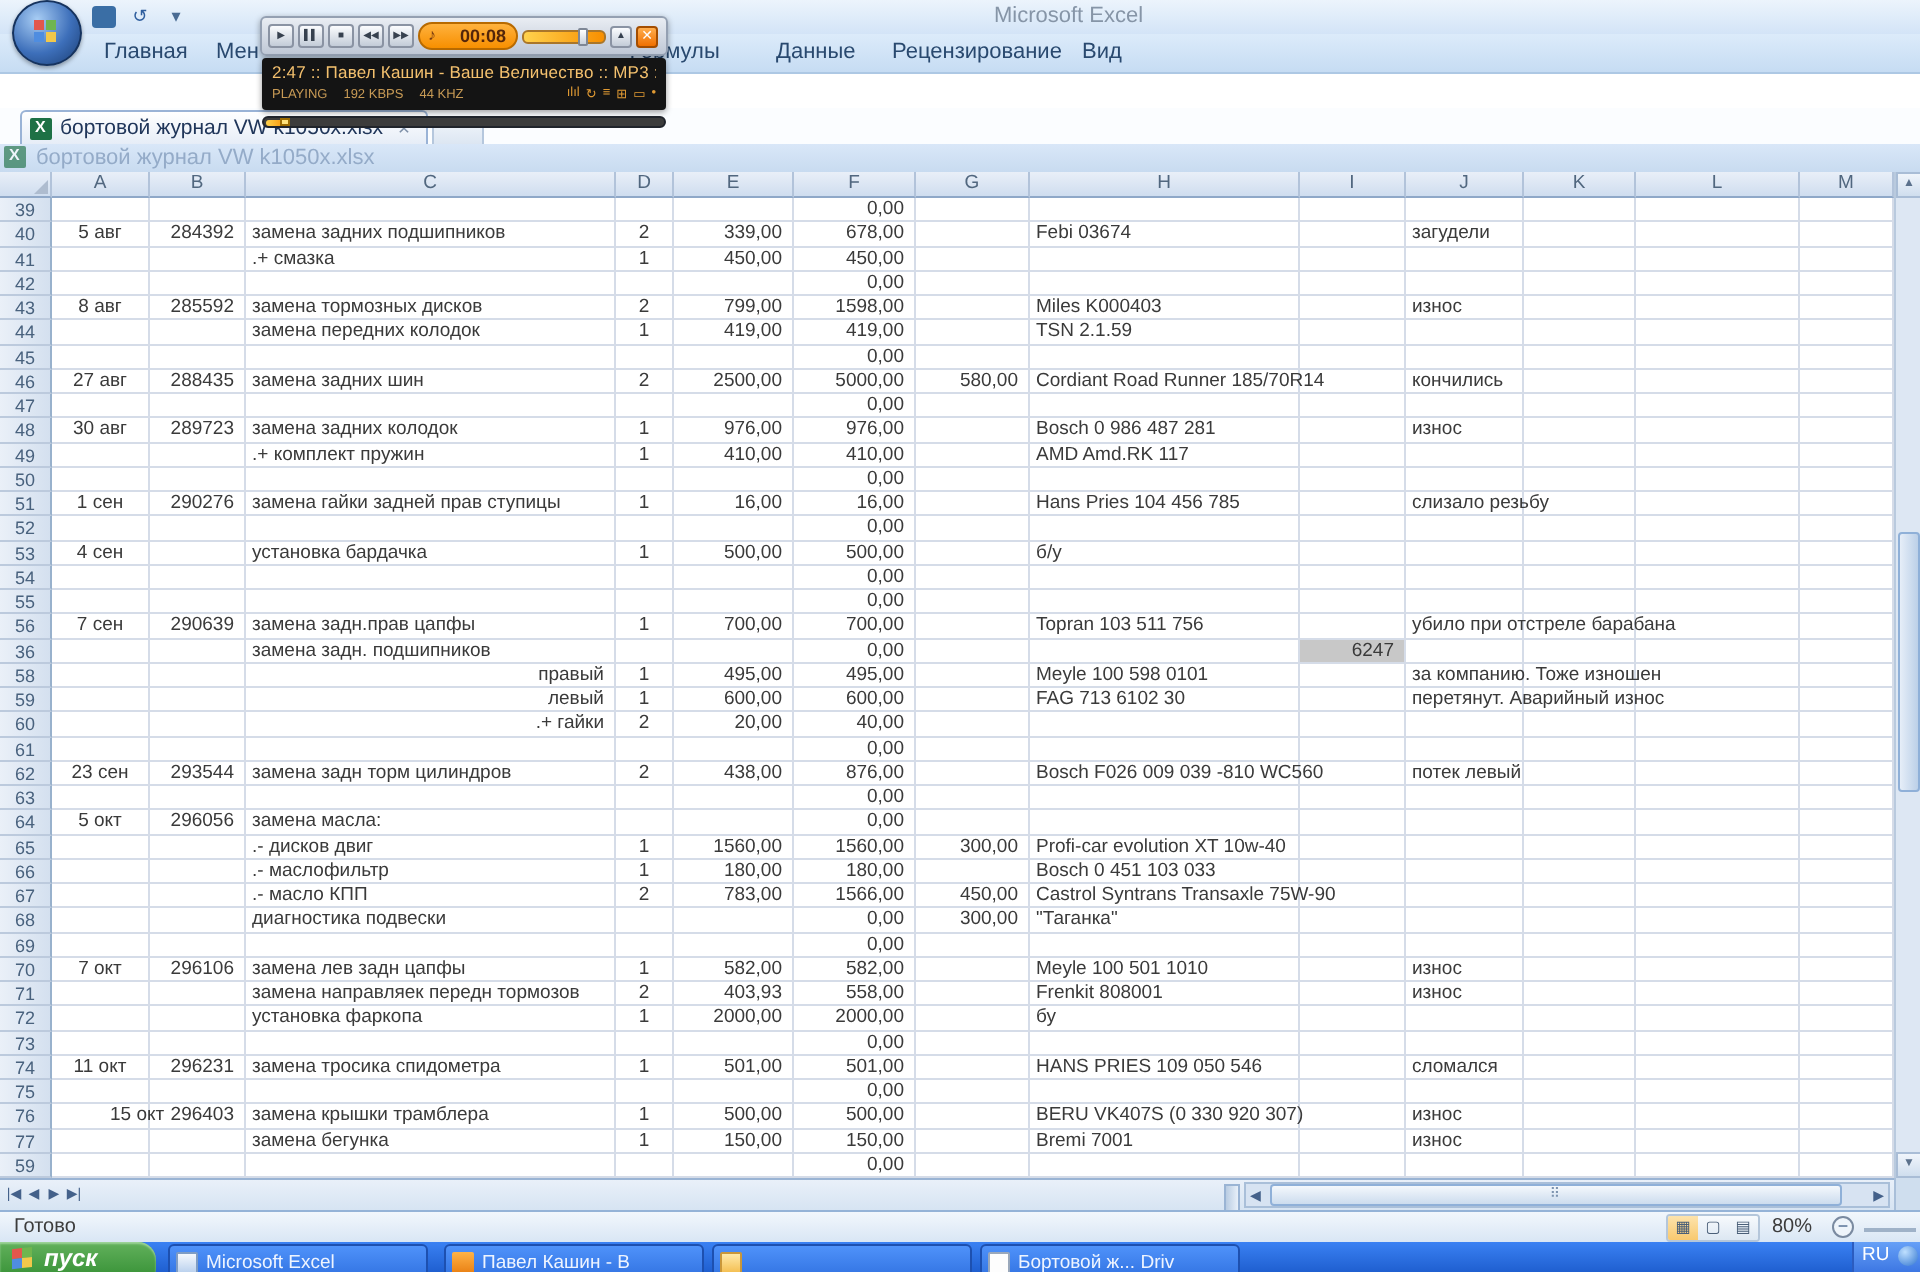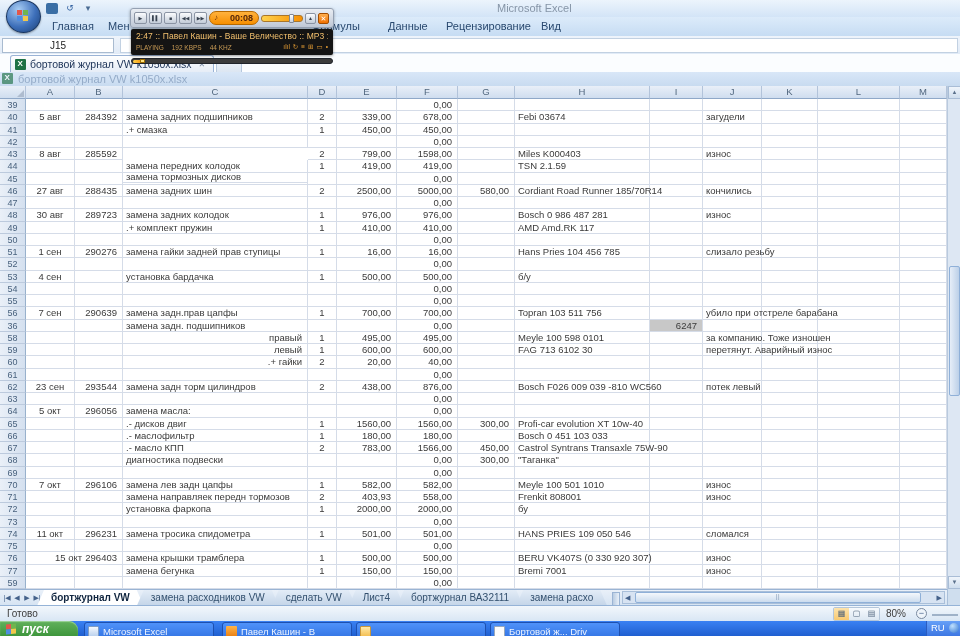--- a/index.html
+++ b/index.html
@@ -171,24 +171,20 @@
 
   <div id="ribbonrow" class="abs">
       <div class="rtab" style="left: 48px;">Главная</div>
       <div class="rtab" style="left: 104px;">Мен</div>
       <div class="rtab" style="left: 308px;">Формулы</div>
       <div class="rtab" style="left: 384px;">Данные</div>
       <div class="rtab" style="left: 442px;">Рецензирование</div>
       <div class="rtab" style="left: 537px;">Вид</div>
     </div>
 
-  <div id="formularow" class="abs">
-    <div id="namebox" class="abs">J15</div>
-    <div id="fxbox" class="abs"></div>
-  </div>
 
   <div id="docstrip" class="abs">
     <div id="doctab" class="abs">
       <span class="xlicon"></span>
       <span>бортовой журнал VW k1050x.xlsx</span>
       <span id="doctab-close">✕</span>
     </div>
     <div id="doctab2" class="abs"></div>
   </div>
 
@@ -277,21 +273,21 @@
         <div class="cell" style="width: 53px;"></div>
         <div class="cell" style="width: 59px;"></div>
         <div class="cell" style="width: 56px;"></div>
         <div class="cell" style="width: 82px;"></div>
         <div class="cell" style="width: 47px;"></div>
       </div>
       <div class="grow">
         <div class="rh">43</div>
         <div class="cell al-center" style="width: 49px;"><span class="cv">8 авг</span></div>
         <div class="cell al-right" style="width: 48px;"><span class="cv">285592</span></div>
-        <div class="cell al-left" style="width: 185px; margin-top: 23px;"><span class="cv">замена тормозных дисков</span></div>
+        <div class="cell al-left" style="width: 185px;"><span class="cv">замена тормозных дисков</span></div>
         <div class="cell al-center" style="width: 29px;"><span class="cv">2</span></div>
         <div class="cell al-right" style="width: 60px;"><span class="cv">799,00</span></div>
         <div class="cell al-right" style="width: 61px;"><span class="cv">1598,00</span></div>
         <div class="cell" style="width: 57px;"></div>
         <div class="cell al-left" style="width: 135px;"><span class="cv">Miles K000403</span></div>
         <div class="cell" style="width: 53px;"></div>
         <div class="cell al-left" style="width: 59px;"><span class="cv">износ</span></div>
         <div class="cell" style="width: 56px;"></div>
         <div class="cell" style="width: 82px;"></div>
         <div class="cell" style="width: 47px;"></div>
@@ -863,28 +859,20 @@
     <div id="vthumb"></div>
     <div class="varrow" style="top:490px">▼</div>
   </div>
 
   <div id="sheetstrip" class="abs">
     <div id="navgrp">
         <div class="snav">|◀</div>
         <div class="snav">◀</div>
         <div class="snav">▶</div>
         <div class="snav">▶|</div>
-      </div>
-    <div id="sheettabs">
-        <div class="stab active">бортжурнал VW</div>
-        <div class="stab">замена расходников VW</div>
-        <div class="stab">сделать VW</div>
-        <div class="stab">Лист4</div>
-        <div class="stab">бортжурнал ВАЗ2111</div>
-        <div class="stab">замена расхо</div>
       </div>
     <div id="tabsplit"></div>
     <div id="hscroll">
       <span class="harrow" style="left:2px">◀</span>
       <div id="hthumb">⠿</div>
       <span class="harrow" style="right:2px">▶</span>
     </div>
   </div>
   <div id="sheetcorner" class="abs"></div>
 

